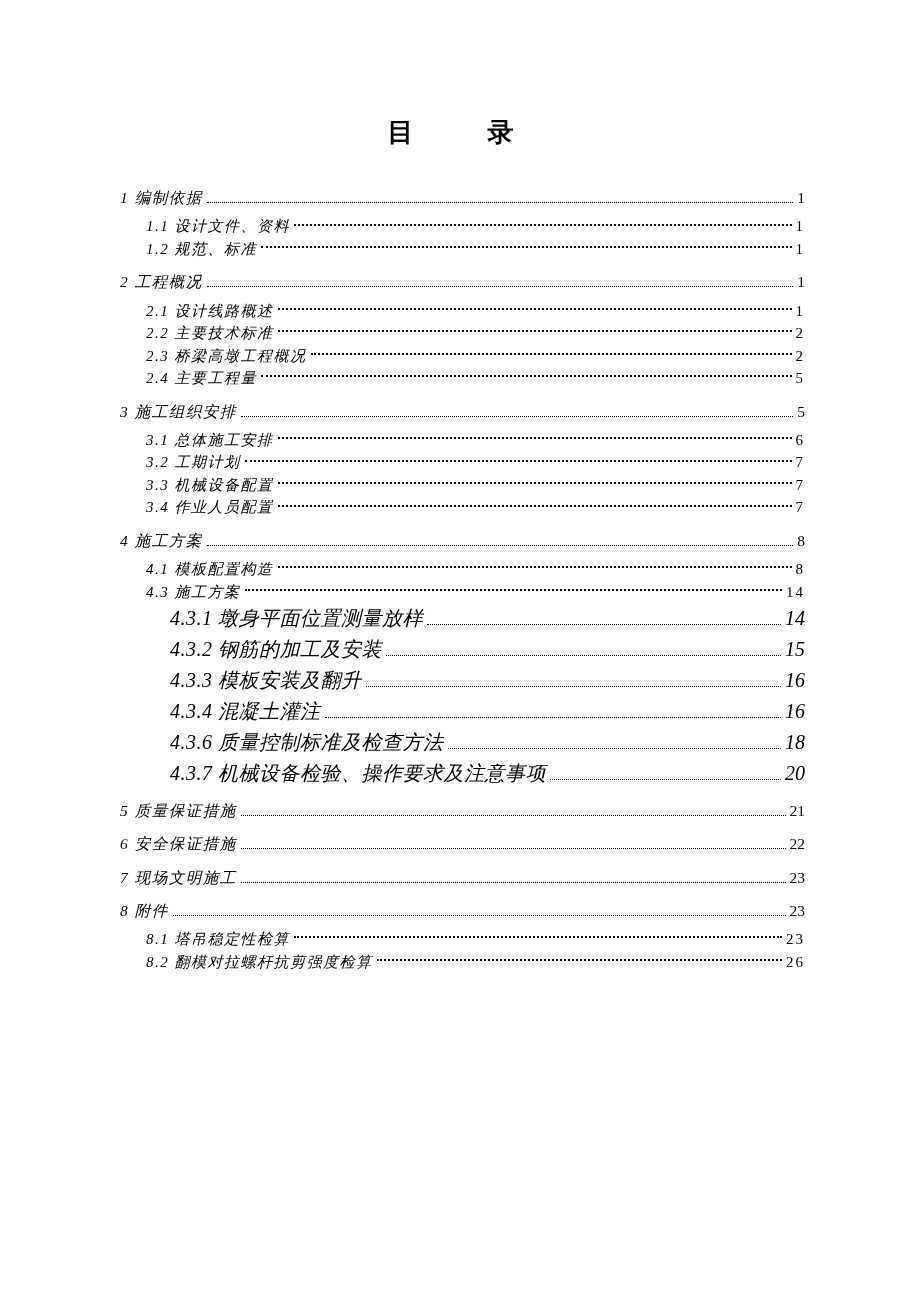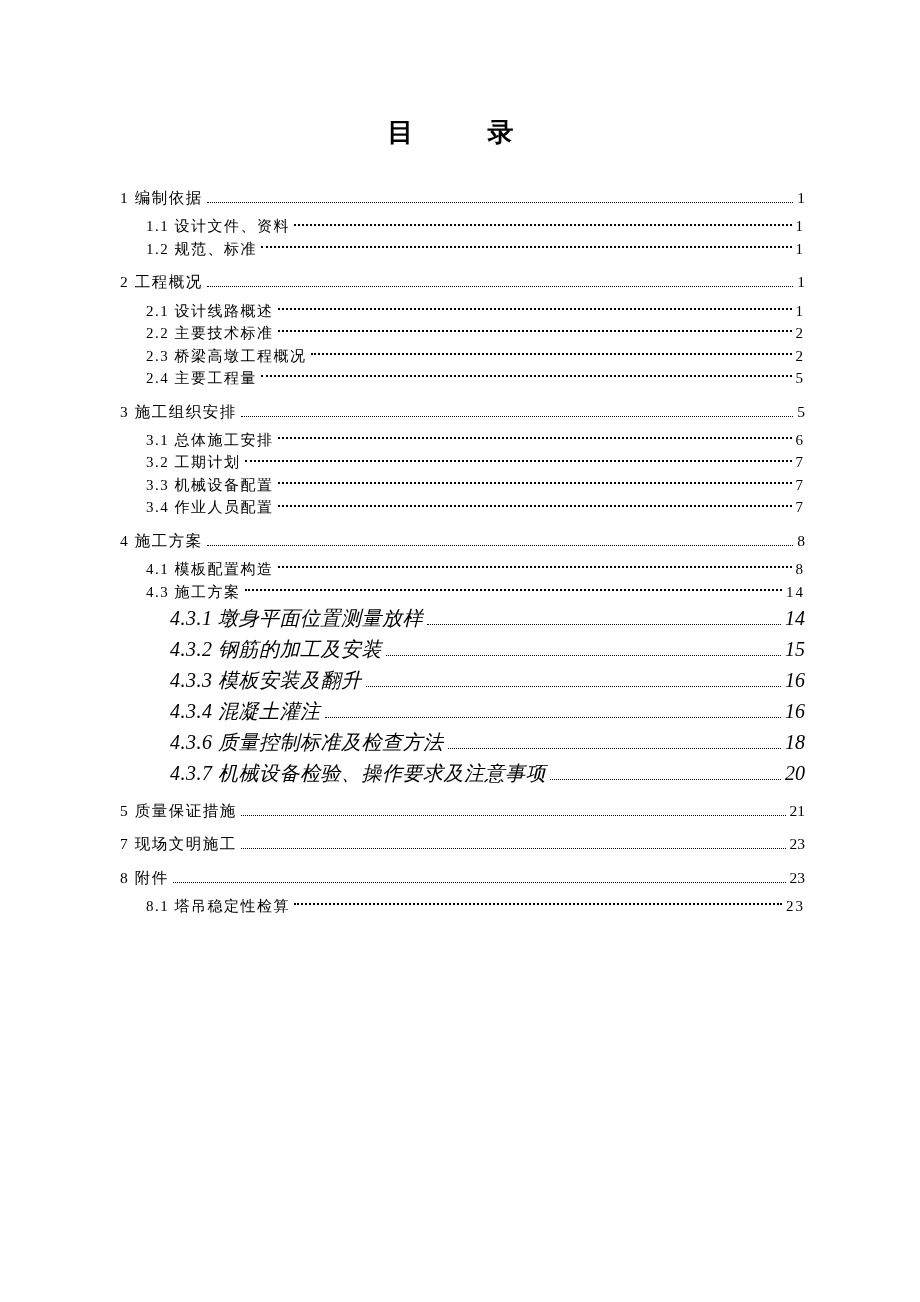--- a/index.html
+++ b/index.html
@@ -18,21 +18,21 @@
       letter-spacing: 24px;
       margin-bottom: 36px;
     }
     .toc { font-size: 15px; }
     .entry {
       display: flex;
       align-items: baseline;
       white-space: nowrap;
       line-height: 1.5;
     }
-    .label { flex: 0 0 auto; letter-spacing: 1.5px; }
+    .label { flex: 0 0 auto; letter-spacing: 1.5px; font-style: italic; }
     .leader {
       flex: 1 1 auto;
       border-bottom: 1.5px dotted #000;
       margin: 0 4px 4px 4px;
       min-width: 10px;
     }
     .page { flex: 0 0 auto; }
     .lvl1 { margin-top: 10px; margin-bottom: 6px; font-size: 15.5px; }
     .lvl1 .leader { border-bottom-width: 1px; margin-bottom: 3px; }
     .lvl2 { padding-left: 26px; font-size: 15px; letter-spacing: 2px; align-items: center; }
@@ -161,27 +161,37 @@
       <span class="label">4.3.7 机械设备检验、操作要求及注意事项</span>
       <span class="leader"></span>
       <span class="page">20</span>
     </div>
     <div class="entry lvl1">
       <span class="label">5 质量保证措施</span>
       <span class="leader"></span>
       <span class="page">21</span>
     </div>
     <div class="entry lvl1">
+      <span class="label">6 安全保证措施</span>
+      <span class="leader"></span>
+      <span class="page">22</span>
+    </div>
+    <div class="entry lvl1">
       <span class="label">7 现场文明施工</span>
       <span class="leader"></span>
       <span class="page">23</span>
     </div>
     <div class="entry lvl1">
       <span class="label">8 附件</span>
       <span class="leader"></span>
       <span class="page">23</span>
     </div>
     <div class="entry lvl2">
       <span class="label">8.1 塔吊稳定性检算</span>
       <span class="leader"></span>
       <span class="page">23</span>
     </div>
+    <div class="entry lvl2">
+      <span class="label">8.2 翻模对拉螺杆抗剪强度检算</span>
+      <span class="leader"></span>
+      <span class="page">26</span>
+    </div>
   </div>
 
 </body></html>

